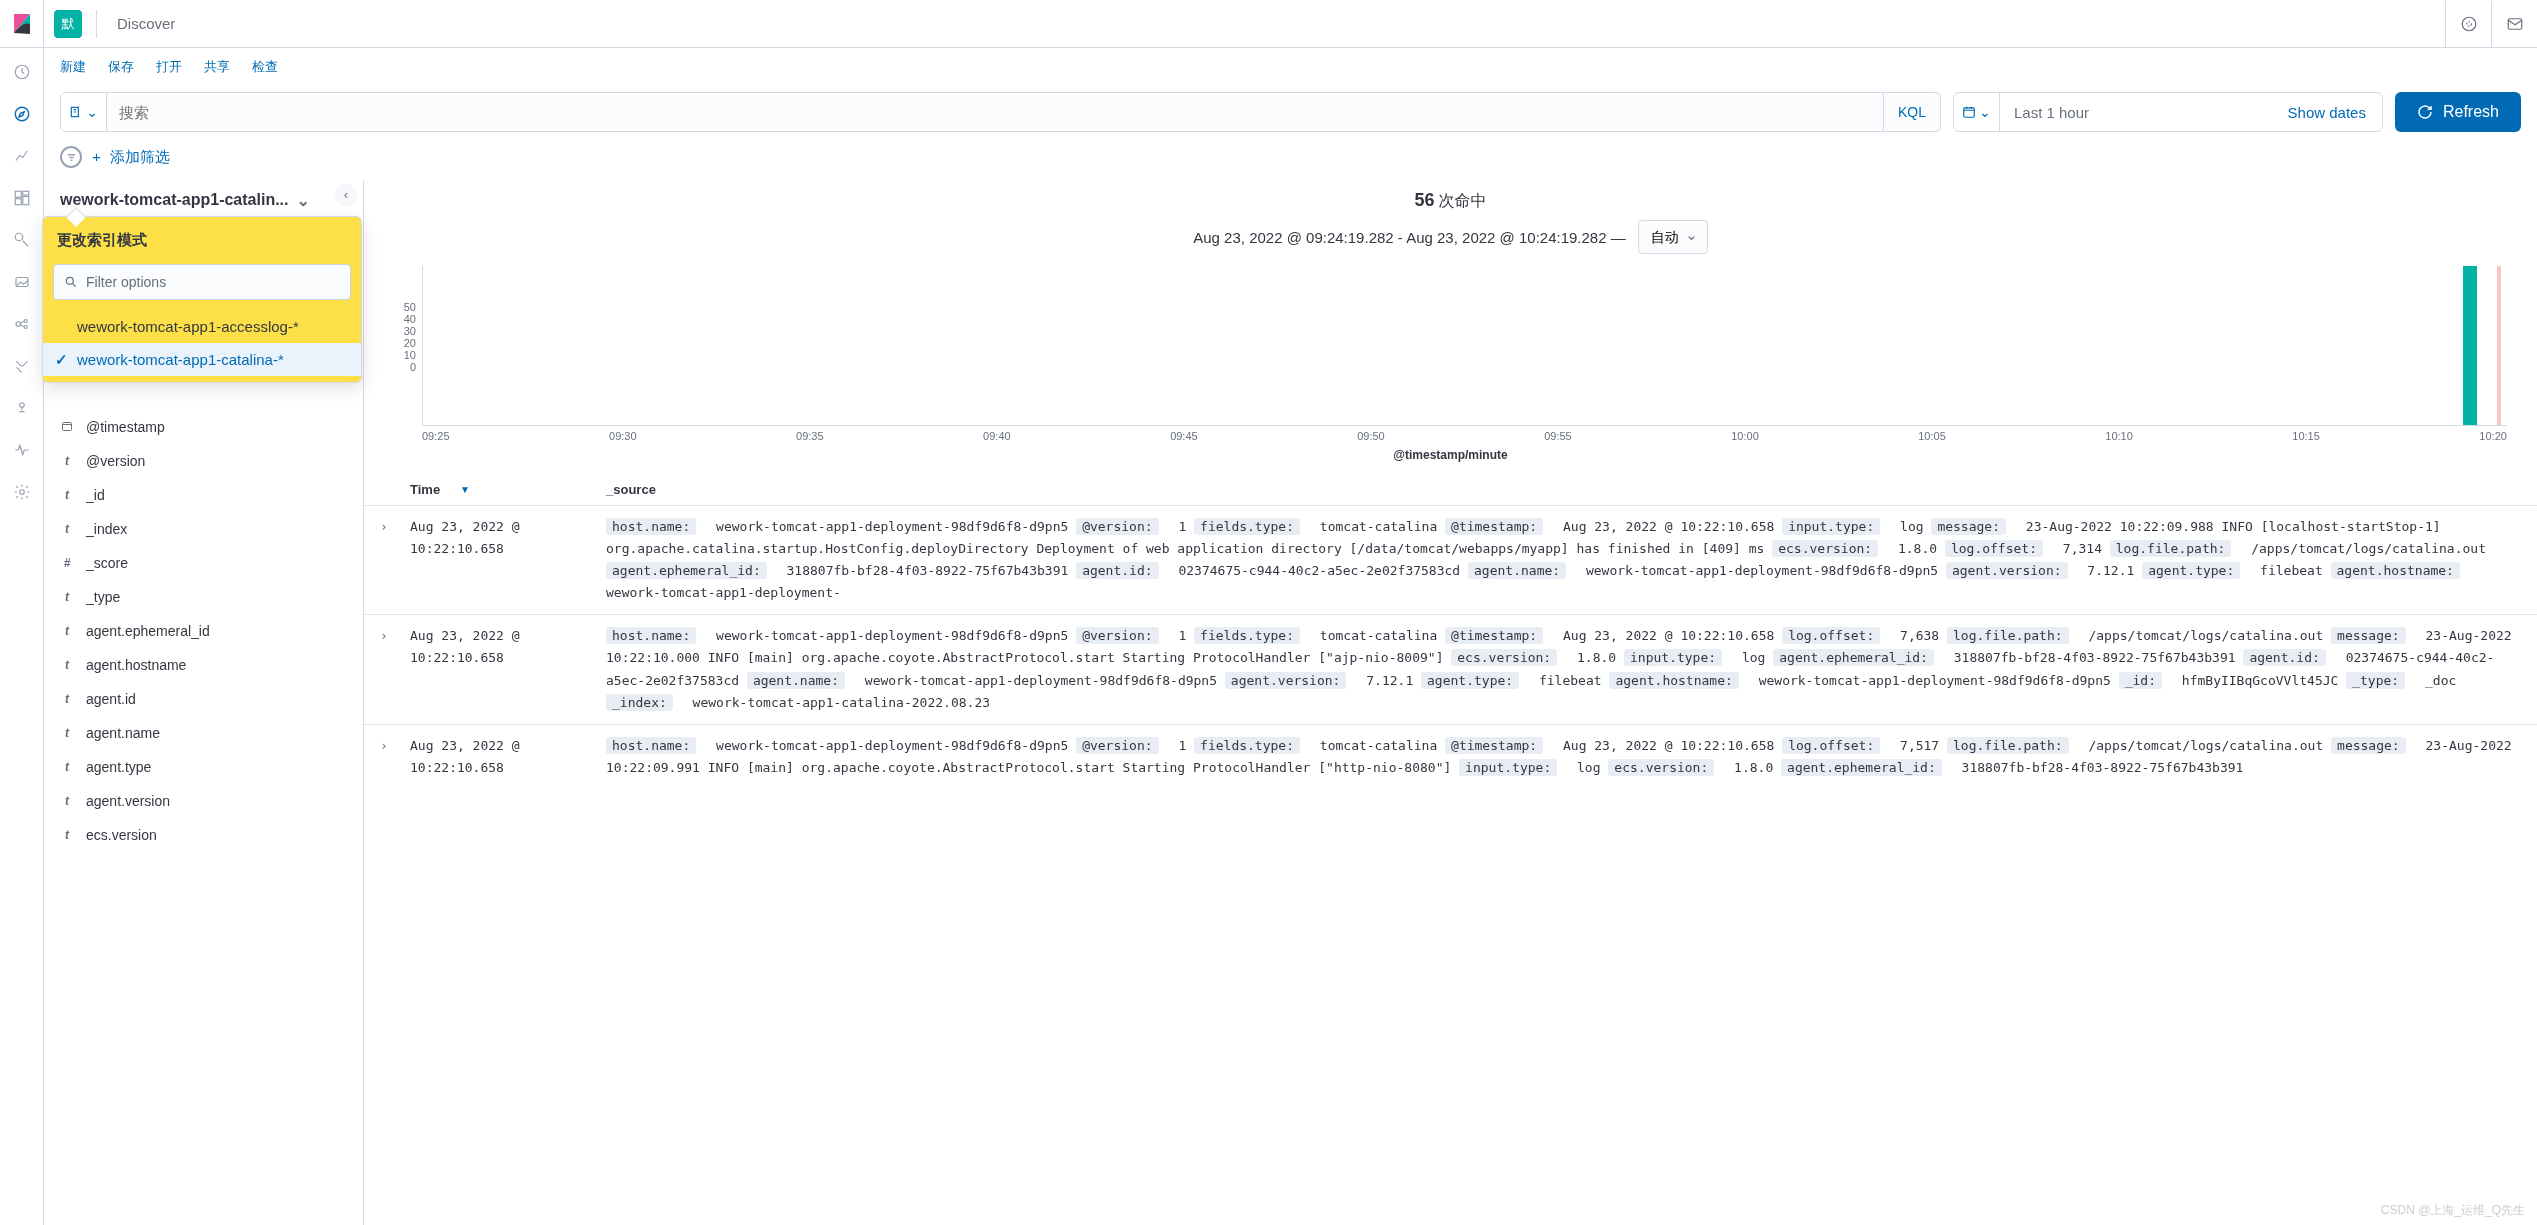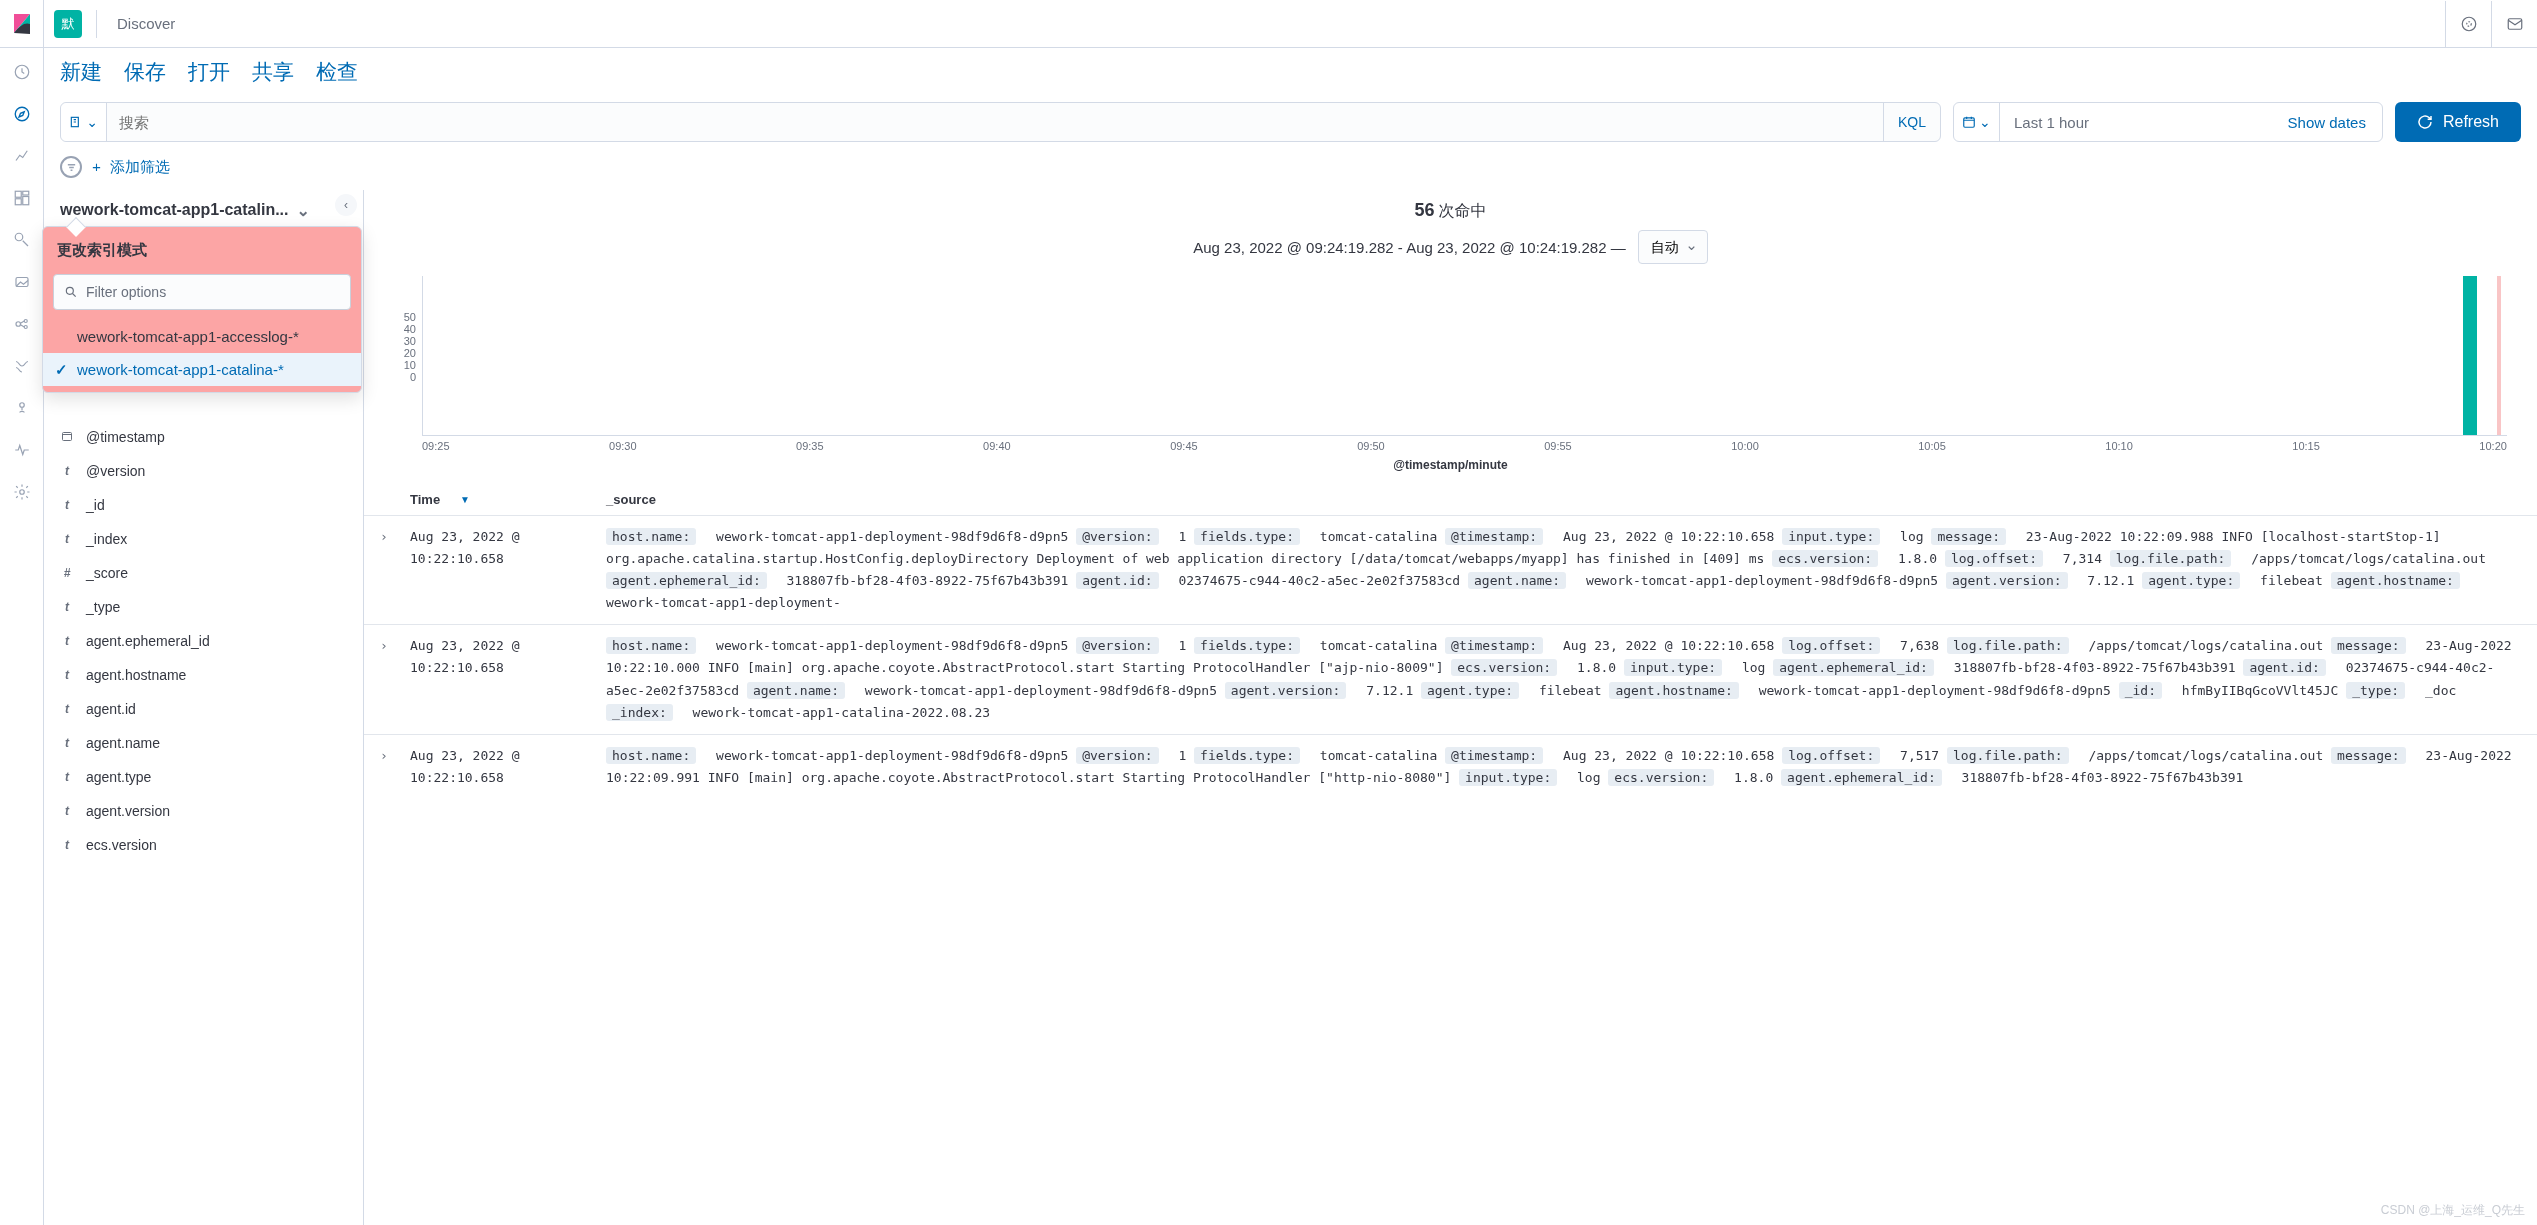--- a/index.html
+++ b/index.html
@@ -18,21 +18,21 @@
 
 
 .main { display: flex; flex: 1; min-height: 0; }
 .sidebar { width: 44px; background: #fff; border-right: 1px solid #d3dae6; display: flex; flex-direction: column; align-items: center; padding-top: 12px; gap: 18px; }
 .sidebar-icon { width: 24px; height: 24px; display: flex; align-items: center; justify-content: center; color: #98a2b3; cursor: pointer; }
 .sidebar-icon.active { color: #006bb4; }
 
 .content { flex: 1; display: flex; flex-direction: column; min-width: 0; }
 
 
-.toolbar { display: flex; gap: 22px; padding: 10px 16px; font-size: 21px; color: #006bb4; }
+.toolbar { display: flex; gap: 22px; padding: 10px 16px; font-size: 13px; color: #006bb4; }
 .toolbar span { cursor: pointer; }
 
 
 .search-row { display: flex; gap: 12px; padding: 6px 16px 10px; align-items: stretch; }
 .search-box { display: flex; flex: 1; border: 1px solid #d3dae6; border-radius: 6px; height: 40px; background: #fbfcfd; }
 .search-left-btn { width: 46px; display: flex; align-items: center; justify-content: center; border-right: 1px solid #d3dae6; color: #006bb4; cursor: pointer; background: #fff; border-radius: 6px 0 0 6px; }
 .search-input { flex: 1; border: none; outline: none; padding: 0 12px; font-size: 15px; background: transparent; }
 .kql-badge { padding: 0 14px; display: flex; align-items: center; color: #006bb4; font-weight: 500; font-size: 14px; border-left: 1px solid #d3dae6; cursor: pointer; }
 .time-box { display: flex; border: 1px solid #d3dae6; border-radius: 6px; height: 40px; min-width: 430px; background: #fff; }
 .time-left-btn { width: 46px; display: flex; align-items: center; justify-content: center; border-right: 1px solid #d3dae6; color: #006bb4; cursor: pointer; }
@@ -46,21 +46,21 @@
 .add-filter { color: #006bb4; cursor: pointer; font-size: 15px; font-family: Liberation Mono, monospace; }
 
 
 .body { display: flex; flex: 1; min-height: 0; }
 .left-col { width: 320px; border-right: 1px solid #d3dae6; padding: 0 8px 0 16px; position: relative; }
 .index-selector { display: flex; align-items: center; gap: 8px; height: 40px; font-size: 16px; font-weight: 600; cursor: pointer; }
 .index-selector .chev { color: #69707d; }
 .collapse-btn { position: absolute; right: 6px; top: 4px; width: 22px; height: 22px; border-radius: 50%; background: #f5f7fa; display: flex; align-items: center; justify-content: center; color: #69707d; font-size: 12px; cursor: pointer; }
 
 
-.popover { position: absolute; top: 36px; left: -2px; width: 320px; background: #fca5a5; border: 1px solid #d3dae6; border-radius: 6px; box-shadow: 0 6px 18px rgba(0,0,0,0.12); z-index: 1000; padding-bottom: 6px; }
+.popover { position: absolute; top: 36px; left: -2px; width: 320px; background: #fde047; border: 1px solid #d3dae6; border-radius: 6px; box-shadow: 0 6px 18px rgba(0,0,0,0.12); z-index: 1000; padding-bottom: 6px; }
 .popover-marker { position: absolute; top: -7px; left: 26px; width: 14px; height: 14px; background: #fff; border-left: 1px solid #d3dae6; border-top: 1px solid #d3dae6; transform: rotate(45deg); }
 .popover h4 { font-size: 15px; font-weight: 700; padding: 14px 14px 10px; }
 .popover-search { margin: 4px 10px 10px; border: 1px solid #c9d0db; border-radius: 4px; height: 36px; display: flex; align-items: center; padding: 0 10px; gap: 8px; color: #69707d; background: #fbfcfd; }
 .popover-item { display: flex; align-items: center; gap: 12px; padding: 8px 8px 8px 34px; font-size: 15px; cursor: pointer; position: relative; }
 .popover-item.selected { background: #eaf3fb; color: #006bb4; }
 .popover-item.selected::before { content: "✓"; position: absolute; left: 12px; color: #006bb4; font-weight: 700; }
 
 .field-list { list-style: none; }
 .field-item { display: flex; align-items: center; gap: 12px; padding: 9px 0; font-size: 14px; color: #343741; cursor: pointer; }
 .field-type { width: 14px; text-align: center; font-style: italic; font-weight: 700; color: #69707d; font-size: 12px; }

